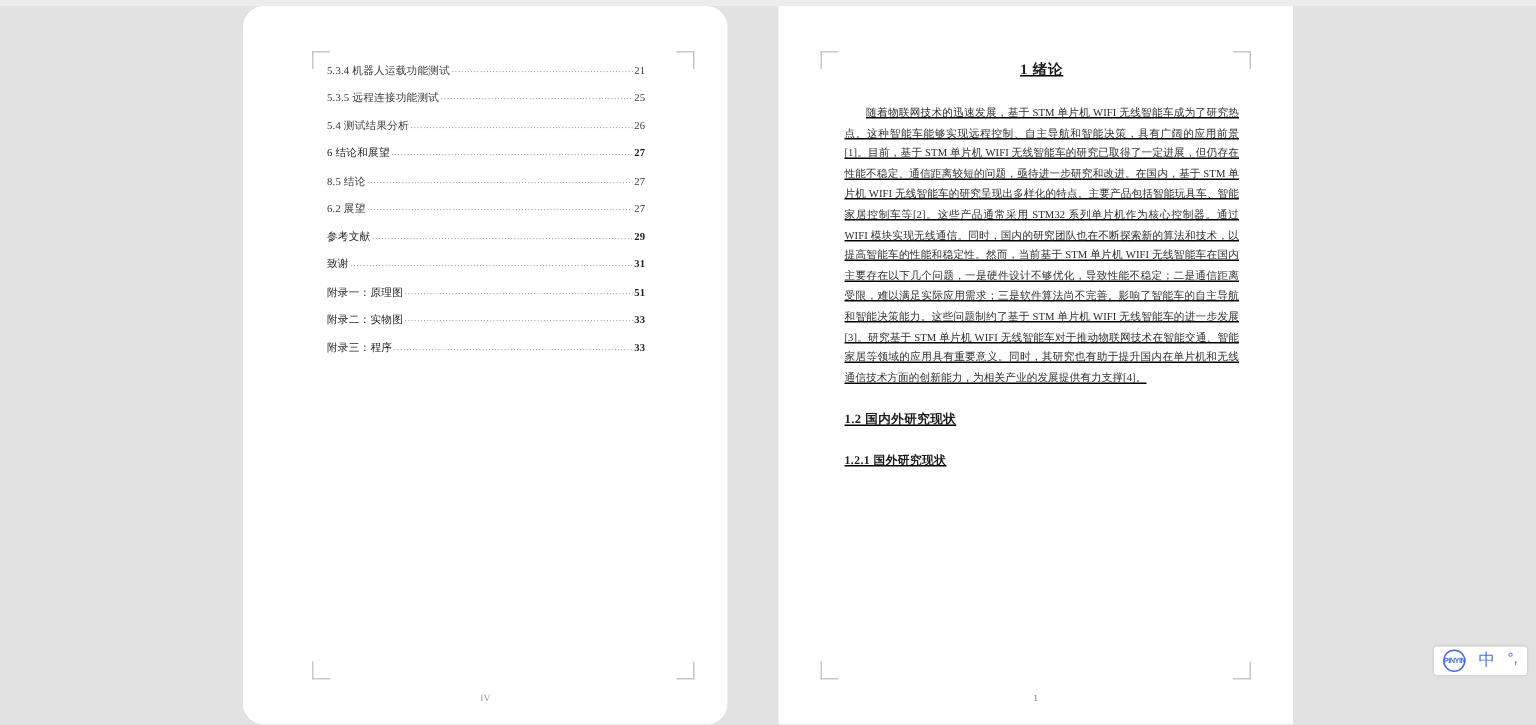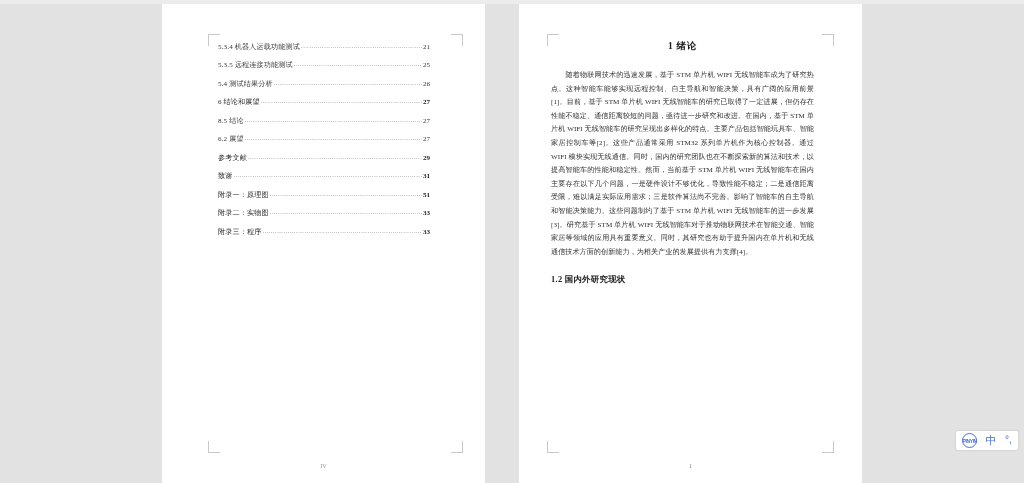--- a/index.html
+++ b/index.html
@@ -30,21 +30,21 @@
   }
 
   .page {
     position: absolute;
     top: 4px;
     background: #ffffff;
     height: 479px;
     box-sizing: border-box;
     overflow: hidden;
   }
-  .page-left  { left: 162px; width: 323px; }
+  .page-left  { left: 162px; width: 323px; border-radius: 14px; }
   .page-right { left: 519px; width: 343px; }
 
   
   .crop {
     position: absolute;
     width: 11px;
     height: 11px;
     pointer-events: none;
   }
   .crop.tl { border-left: 1px solid #c8c8c8; border-top: 1px solid #c8c8c8; }
@@ -83,23 +83,24 @@
   .toc-page {
     flex: 0 0 auto;
     font-size: 7.1px;
     color: #3a3a3a;
   }
   .toc-entry.bold .toc-page { font-weight: bold; color: #1e1e1e; }
 
   
   .doc {
     position: absolute;
-    left: 32px;
+    left: 44px;
     top: 36px;
     width: 263px;
+    text-decoration: underline;
   }
   .chap-title {
     text-align: center;
     font-size: 9.6px;
     font-weight: bold;
     color: #1c1c1c;
     letter-spacing: 0.6px;
     margin: 0 0 16px 0;
   }
   .h2 {
@@ -267,20 +268,21 @@
       <h1 class="chap-title">1 绪论</h1>
 
       <p class="para">随着物联网技术的迅速发展，基于 STM 单片机 WIFI 无线智能车成为了研究热点。这种智能车能够实现远程控制、自主导航和智能决策，具有广阔的应用前景[1]。目前，基于 STM 单片机 WIFI 无线智能车的研究已取得了一定进展，但仍存在性能不稳定、通信距离较短的问题，亟待进一步研究和改进。在国内，基于 STM 单片机 WIFI 无线智能车的研究呈现出多样化的特点。主要产品包括智能玩具车、智能家居控制车等[2]。这些产品通常采用 STM32 系列单片机作为核心控制器。通过 WIFI 模块实现无线通信。同时，国内的研究团队也在不断探索新的算法和技术，以提高智能车的性能和稳定性。然而，当前基于 STM 单片机 WIFI 无线智能车在国内主要存在以下几个问题，一是硬件设计不够优化，导致性能不稳定；二是通信距离受限，难以满足实际应用需求；三是软件算法尚不完善。影响了智能车的自主导航和智能决策能力。这些问题制约了基于 STM 单片机 WIFI 无线智能车的进一步发展[3]。研究基于 STM 单片机 WIFI 无线智能车对于推动物联网技术在智能交通、智能家居等领域的应用具有重要意义。同时，其研究也有助于提升国内在单片机和无线通信技术方面的创新能力，为相关产业的发展提供有力支撑[4]。</p>
 
       <div class="gap-lg"></div>
 
       <h2 class="h2">1.2 国内外研究现状</h2>
 
       <div class="gap-md"></div>
 
+      <h3 class="h3">1.2.1 国外研究现状</h3>
     </div>
 
     <div class="footer footer-right">1</div>
   </div>
 
 </div>
 
 <div class="ime-bar">
   <div class="ime-logo">
     <span>PINYIN</span>

